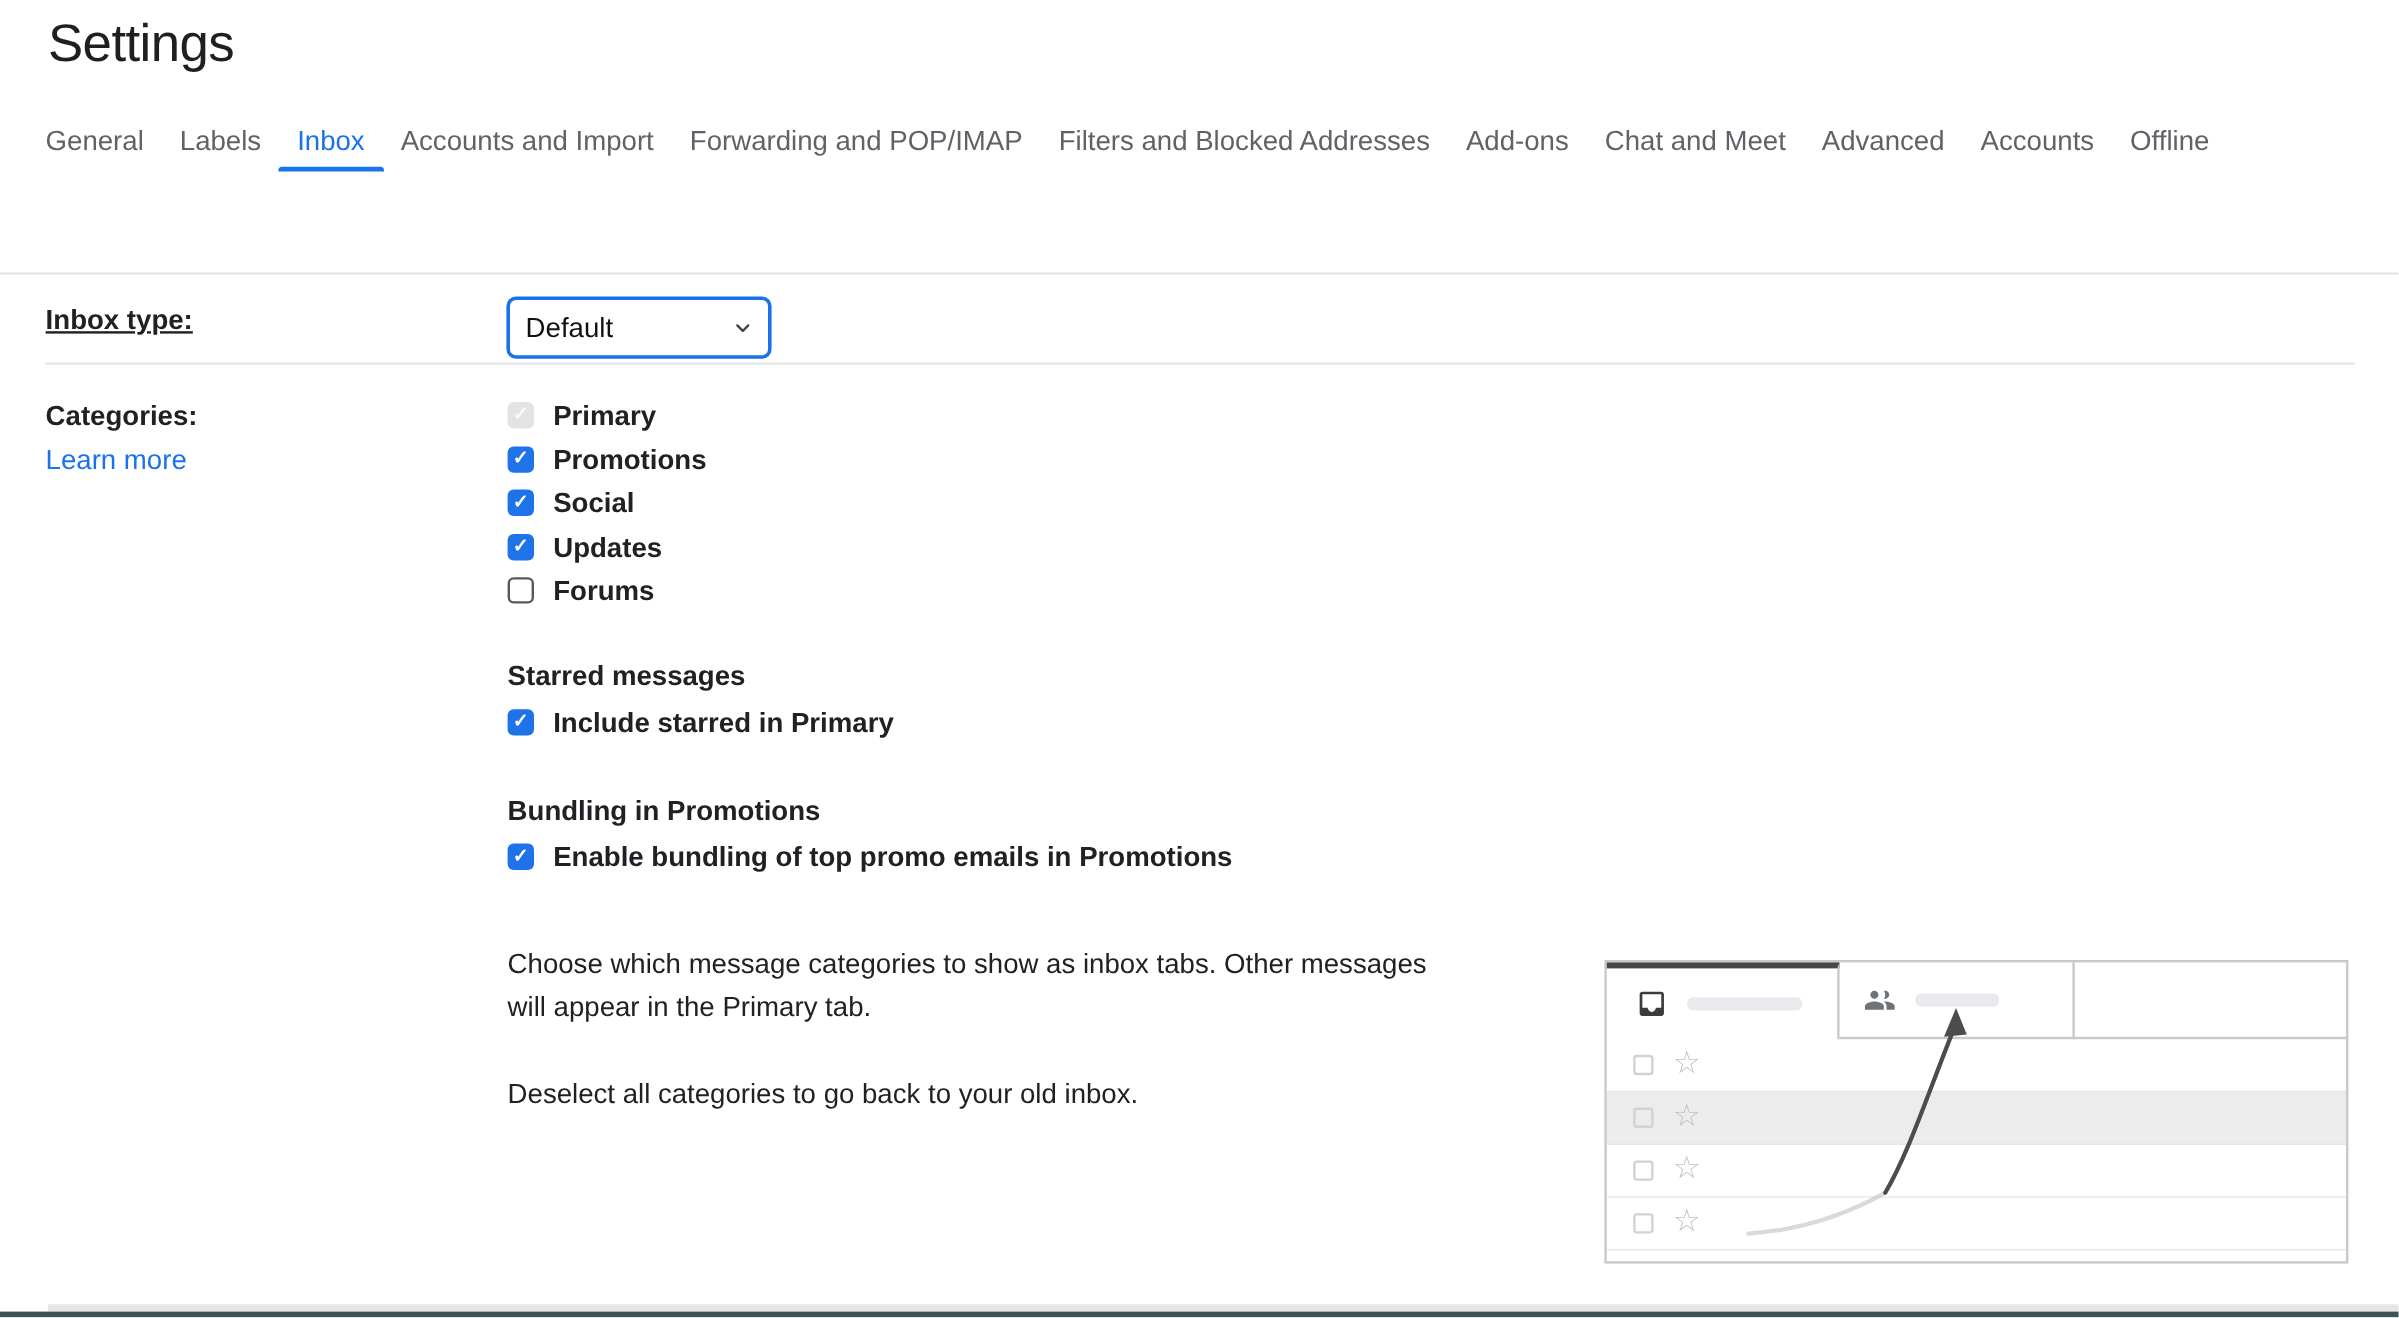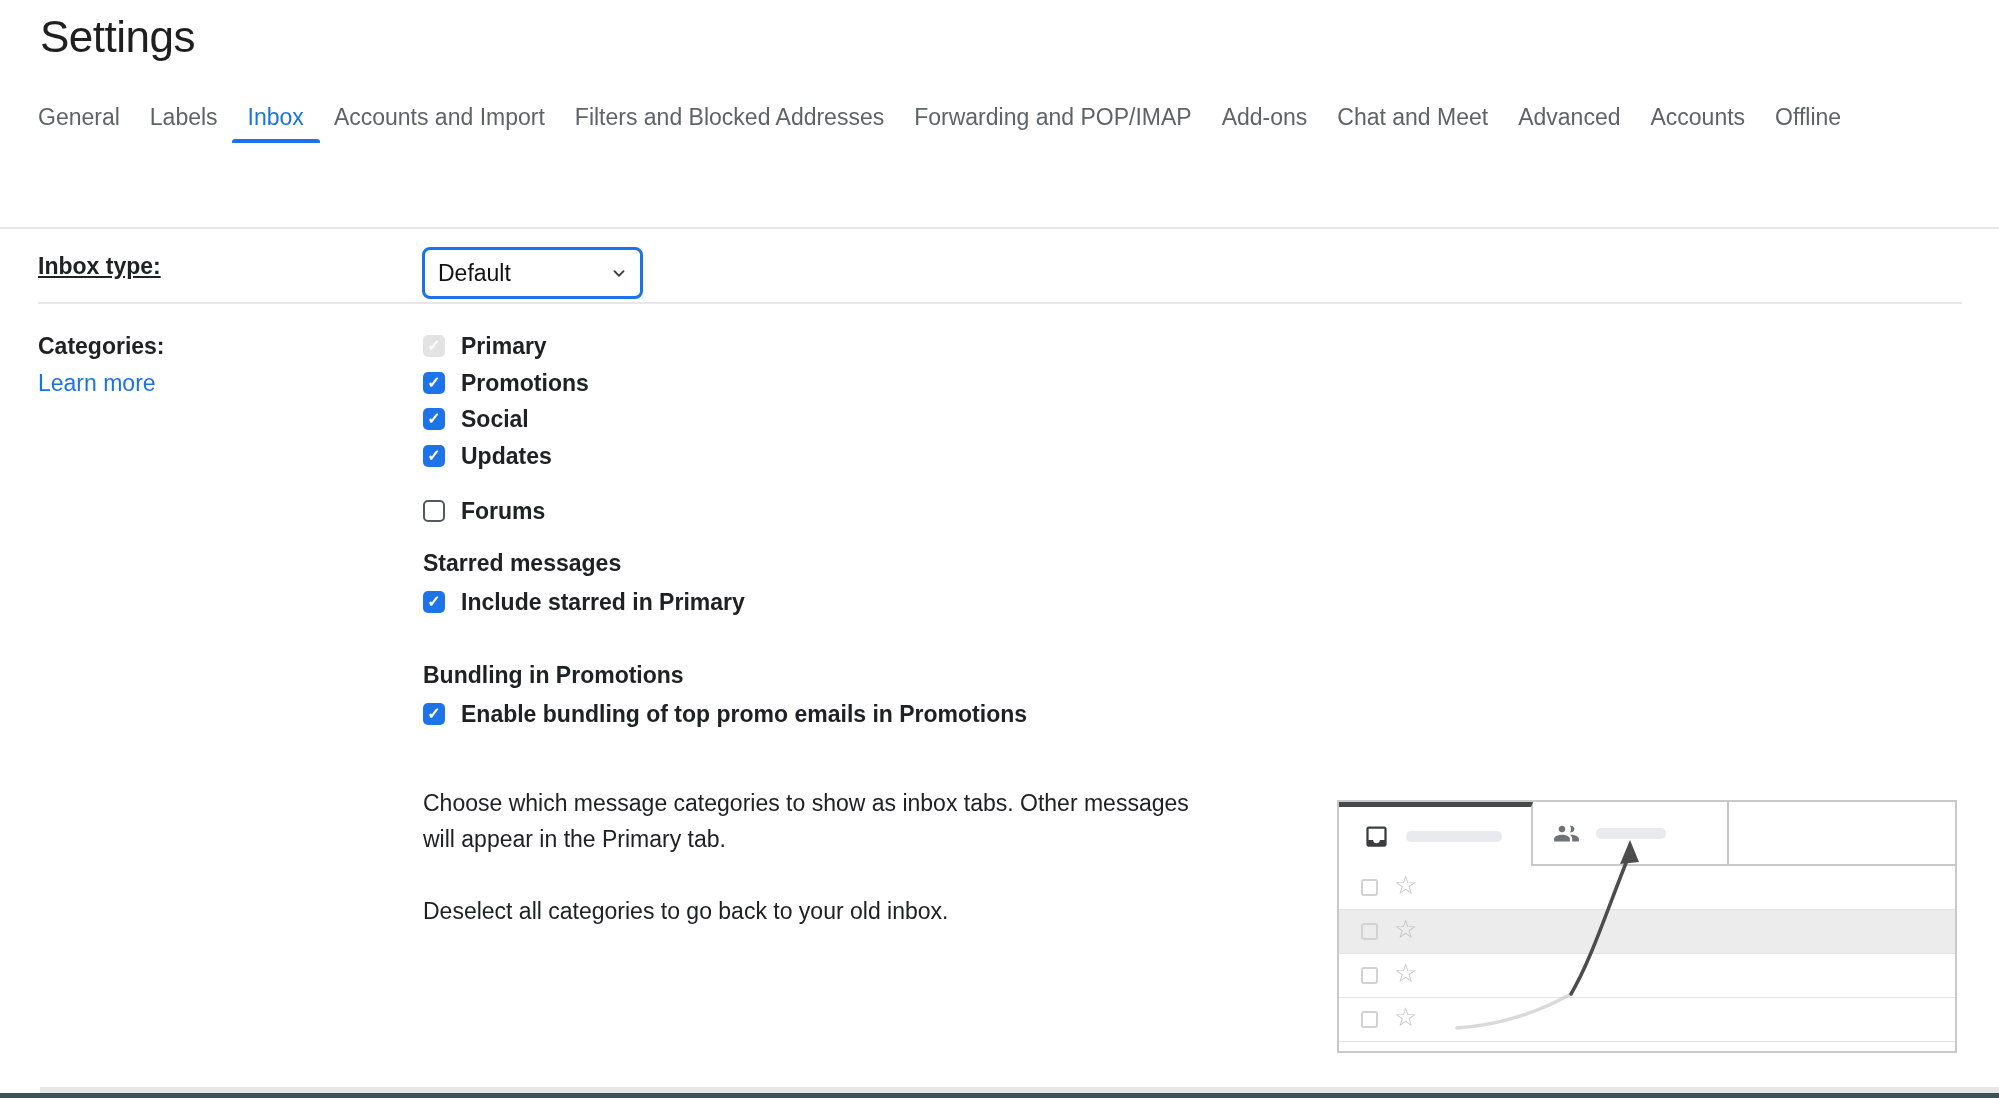--- a/index.html
+++ b/index.html
@@ -68,22 +68,22 @@
 
 <div class="page">
 
   <div class="title">Settings</div>
 
   <div class="tabs">
     <span class="tab">General</span>
     <span class="tab">Labels</span>
     <span class="tab active">Inbox</span>
     <span class="tab">Accounts and Import</span>
+    <span class="tab">Forwarding and POP/IMAP</span>
     <span class="tab">Filters and Blocked Addresses</span>
-    <span class="tab">Forwarding and POP/IMAP</span>
     <span class="tab">Add-ons</span>
     <span class="tab">Chat and Meet</span>
     <span class="tab">Advanced</span>
     <span class="tab">Accounts</span>
     <span class="tab">Offline</span>
   </div>
 
   <div class="divider divider-1"></div>
 
   <div class="lbl" style="left:38px; top:252px;text-decoration:underline;">Inbox type:</div>
@@ -117,21 +117,21 @@
         <span class="cb-mark">✓</span>
       </span>
     <span class="chk-label">Social</span>
   </div>
   <div class="chk-row" style="top:443px;">
     <span class="cb cb-checked">
         <span class="cb-mark">✓</span>
       </span>
     <span class="chk-label">Updates</span>
   </div>
-  <div class="chk-row" style="top:498px;text-align:right;">
+  <div class="chk-row" style="top:479px;text-align:right;">
     <span class="cb cb-empty"></span>
     <span class="chk-label">Forums</span>
   </div>
 
   <div class="section-heading" style="left:423px; top:549px;">Starred messages</div>
   <div class="chk-row" style="top:589px;">
     <span class="cb cb-checked">
         <span class="cb-mark">✓</span>
       </span>
     <span class="chk-label">Include starred in Primary</span>

